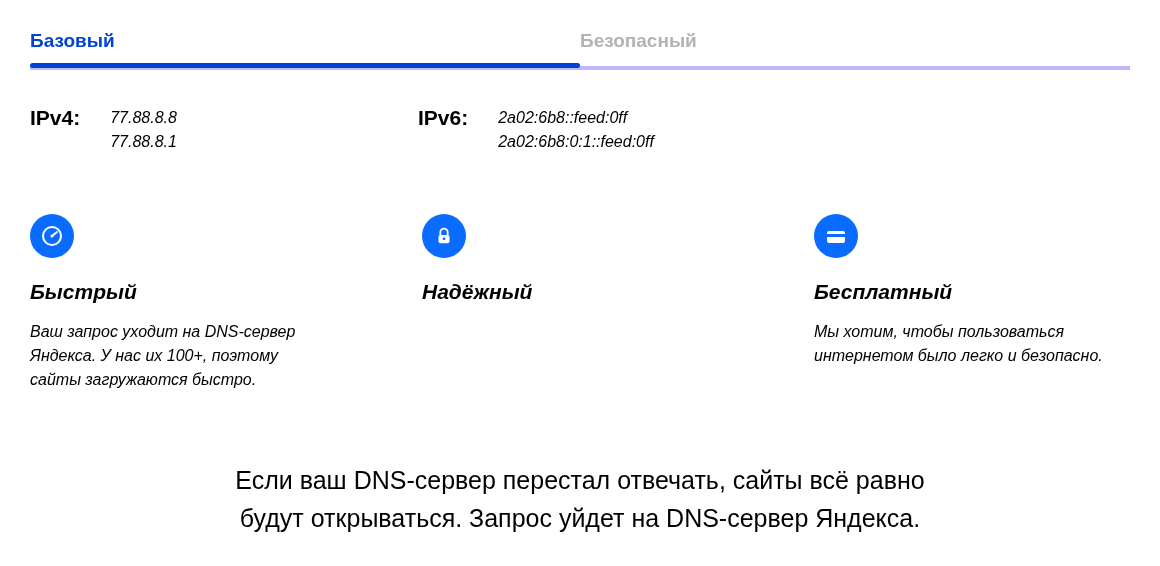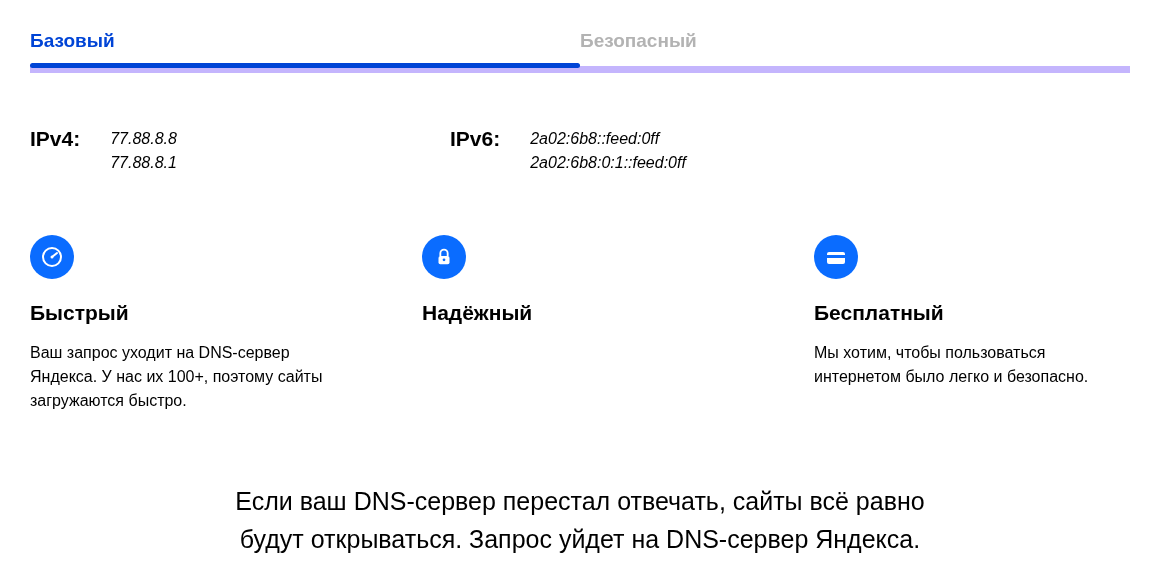--- a/index.html
+++ b/index.html
@@ -5,21 +5,21 @@
   * { box-sizing: border-box; margin: 0; padding: 0; }
   body {
     font-family: Arial, Helvetica, sans-serif;
     color: #000;
     width: 1160px;
     background: #fff;
     padding: 20px 30px;
   }
   .tabs {
     display: flex;
-    border-bottom: 7px solid #c4b5fd;
+    border-bottom: 4px solid #c4b5fd;
     position: relative;
   }
   .tab {
     flex: 1;
     padding: 10px 0 14px 0;
     font-size: 19px;
     font-weight: 700;
     color: #b3b3b3;
     cursor: pointer;
     position: relative;
@@ -30,41 +30,42 @@
   .tab.active::after {
     content: "";
     position: absolute;
     left: 0; right: 0; bottom: -2px;
     height: 5px;
     background: #0044d6;
     border-radius: 3px;
   }
   .ips {
     display: flex;
-    margin-top: 54px;
-    gap: 60px;
+    margin-top: 36px;
+    gap: 28px;
   }
   .ip-block {
     display: flex;
     gap: 30px;
     align-items: flex-start;
   }
   .ip-label {
     font-size: 21px;
     font-weight: 700;
   }
   .ip-values {
     font-size: 16px;
     line-height: 1.5;
     font-style: italic;
   }
   .features {
     display: flex;
     margin-top: 60px;
     gap: 76px;
+    font-style: italic;
   }
   .feature {
     flex: 1;
   }
   .icon-circle {
     width: 44px;
     height: 44px;
     border-radius: 50%;
     background: #0a6cff;
     display: flex;

